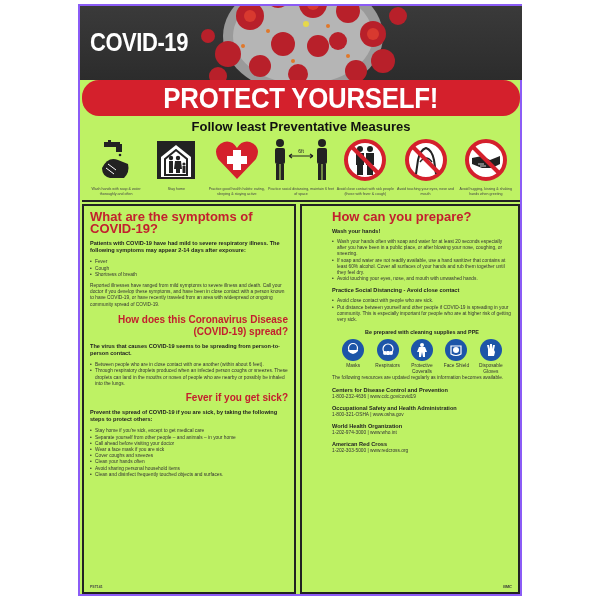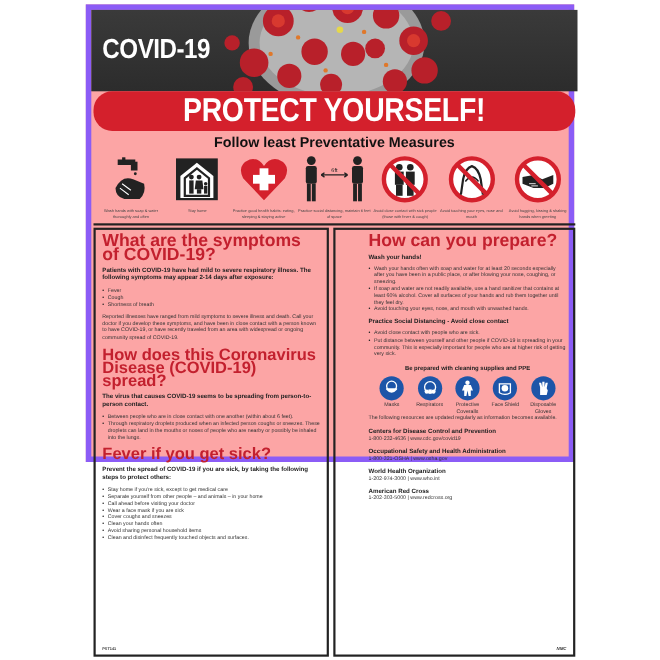--- a/index.html
+++ b/index.html
@@ -1,21 +1,21 @@
 <!DOCTYPE html>
 <html><head>
 <meta charset="utf-8">
 <style>
   * { box-sizing: border-box; margin: 0; padding: 0; }
   html, body { width: 600px; height: 600px; background: #ffffff; overflow: hidden; }
   body { font-family: "Liberation Sans", sans-serif; color: #222; position: relative; }
 
   .poster {
-    position: absolute; left: 78px; top: 4px; width: 444px; height: 416px;
-    background: #fca5a5; border: 5px solid #8b5cf6;
+    position: absolute; left: 78px; top: 4px; width: 444px; height: 592px;
+    background: #bef264; border: 2px solid #8b5cf6;
   }
 
   
   .hero {
     position: absolute; left: 0; top: 0; width: 442px; height: 74px;
     background: linear-gradient(180deg, #3a3a3a 0%, #2c2c2c 100%);
     overflow: hidden;
   }
   .virus {
     position: absolute; left: 108px; top: -30px; width: 230px; height: 130px;
@@ -55,23 +55,23 @@
   .cols {
     position: absolute; left: 0; top: 198px; width: 442px; height: 392px;
   }
   .col {
     position: absolute; top: 0; height: 390px; border: 2px solid #222; overflow: hidden;
   }
   .col.left { left: 2px; width: 214px; }
   .col.right { left: 220px; width: 220px; padding-left: 24px; }
   .col-inner { padding: 3px 6px; }
   h2 {
-    color: #c3202e; font-weight: bold; font-size: 16px; line-height: 12px; margin: 2px 0 5px 0;
-  }
-  h2.big { font-size: 15px; }
+    color: #c3202e; font-weight: bold; font-size: 13px; line-height: 12px; margin: 2px 0 5px 0;
+  }
+  h2.big { font-size: 10px; text-align: right; }
   .lead { font-size: 5.6px; line-height: 7.2px; font-weight: bold; color: #222; margin-bottom: 5px; }
   .sub { font-size: 5.6px; font-weight: bold; color: #222; margin: 3px 0 5px 0; }
   ul { list-style: none; margin-bottom: 5px; }
   li { font-size: 4.8px; line-height: 6.2px; color: #333; padding-left: 5px; position: relative; }
   li::before { content: "•"; position: absolute; left: 0; top: 0; color: #222; }
   p.body { font-size: 4.8px; line-height: 6.2px; color: #333; margin-bottom: 6px; }
 
   .ppe-title { text-align: center; font-weight: bold; font-size: 5.4px; margin: 6px 0 4px 0; color: #222; }
   .ppe-row { display: flex; justify-content: space-around; padding: 0 4px; }
   .ppe { width: 36px; display: flex; flex-direction: column; align-items: center; }

